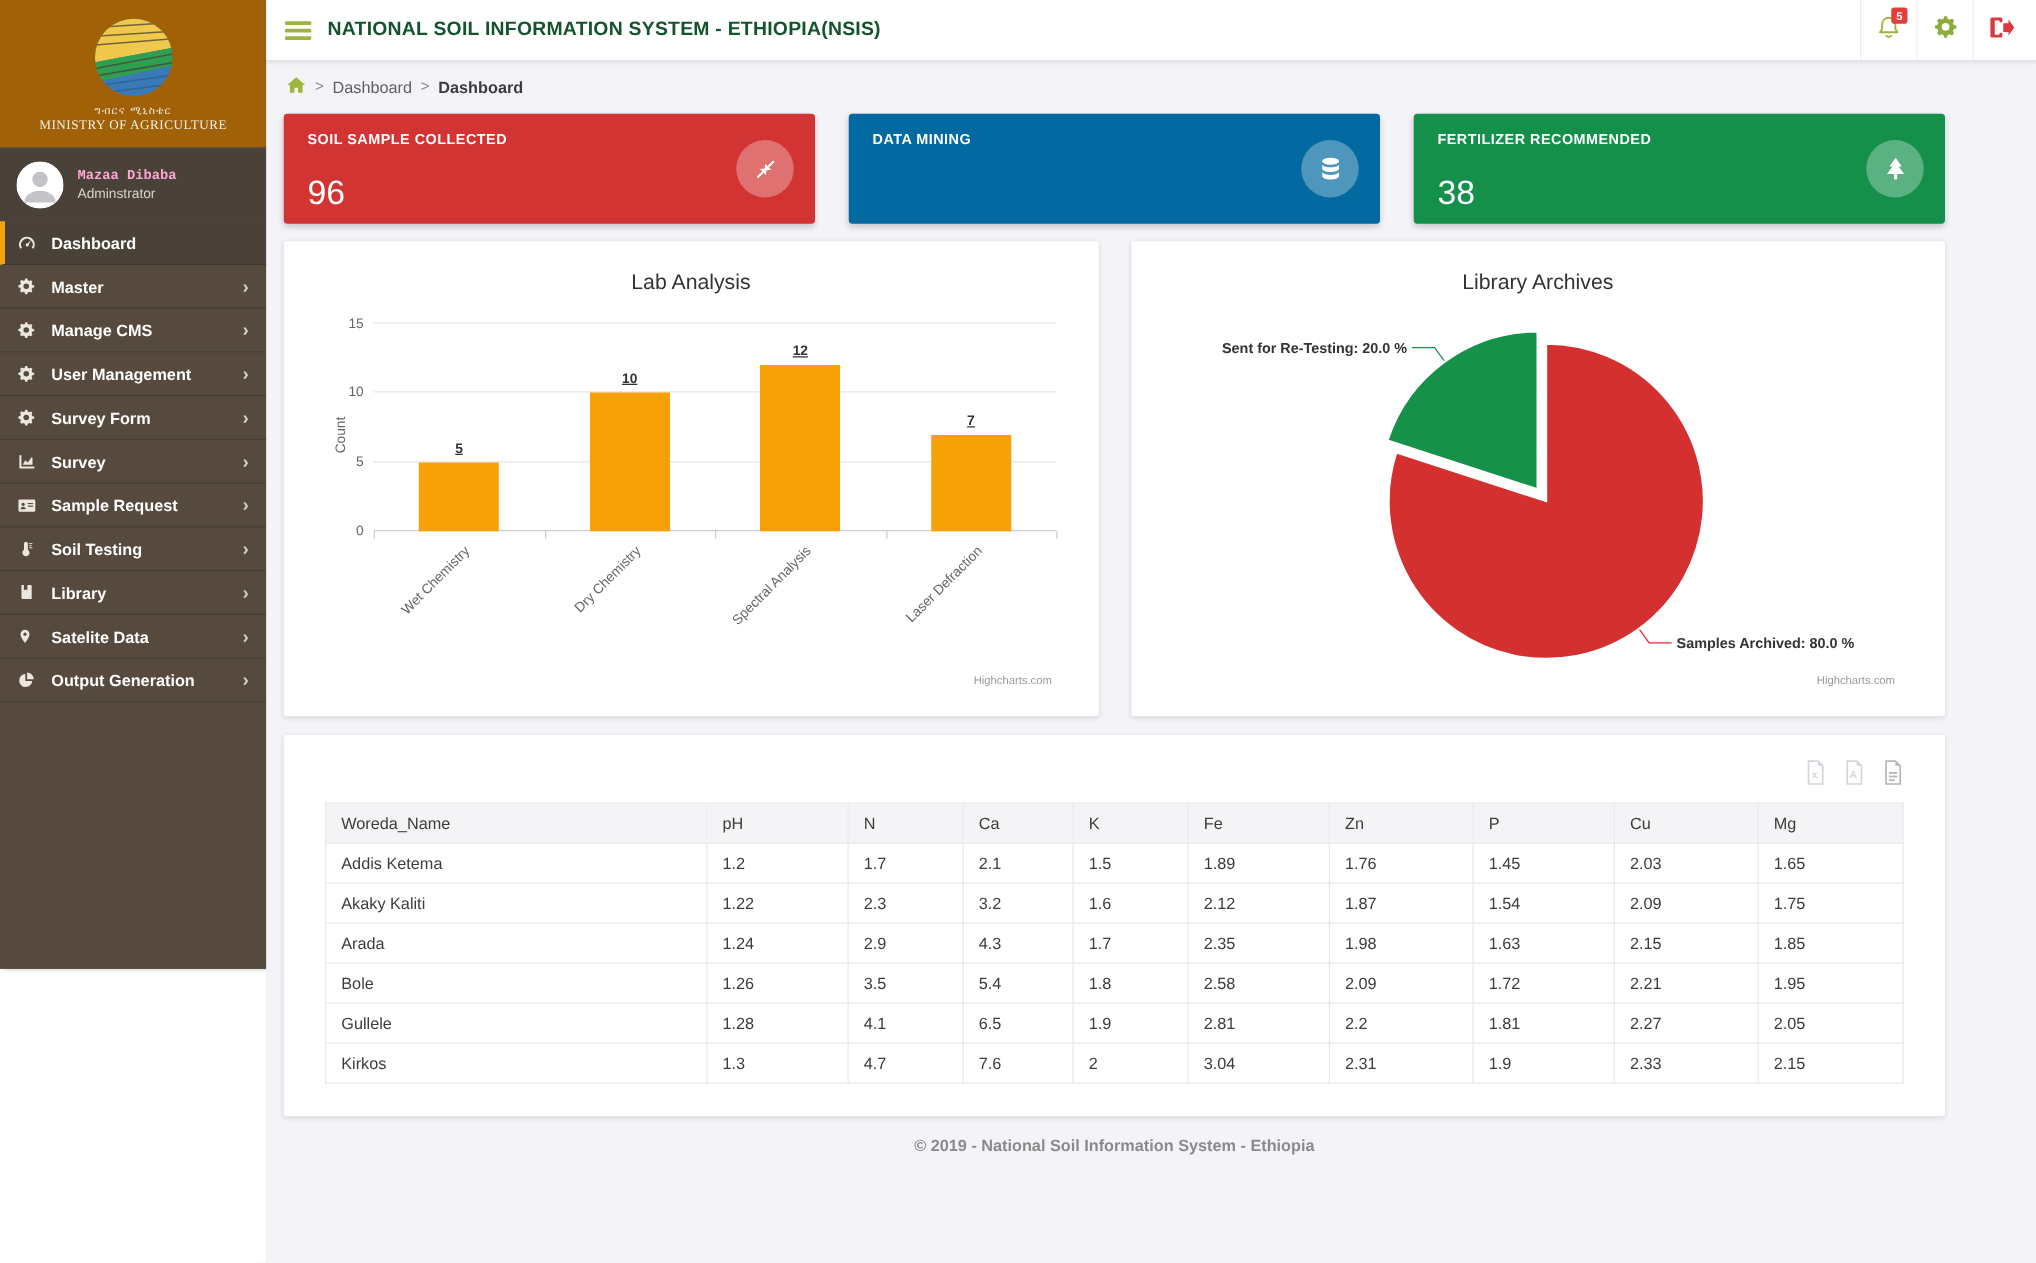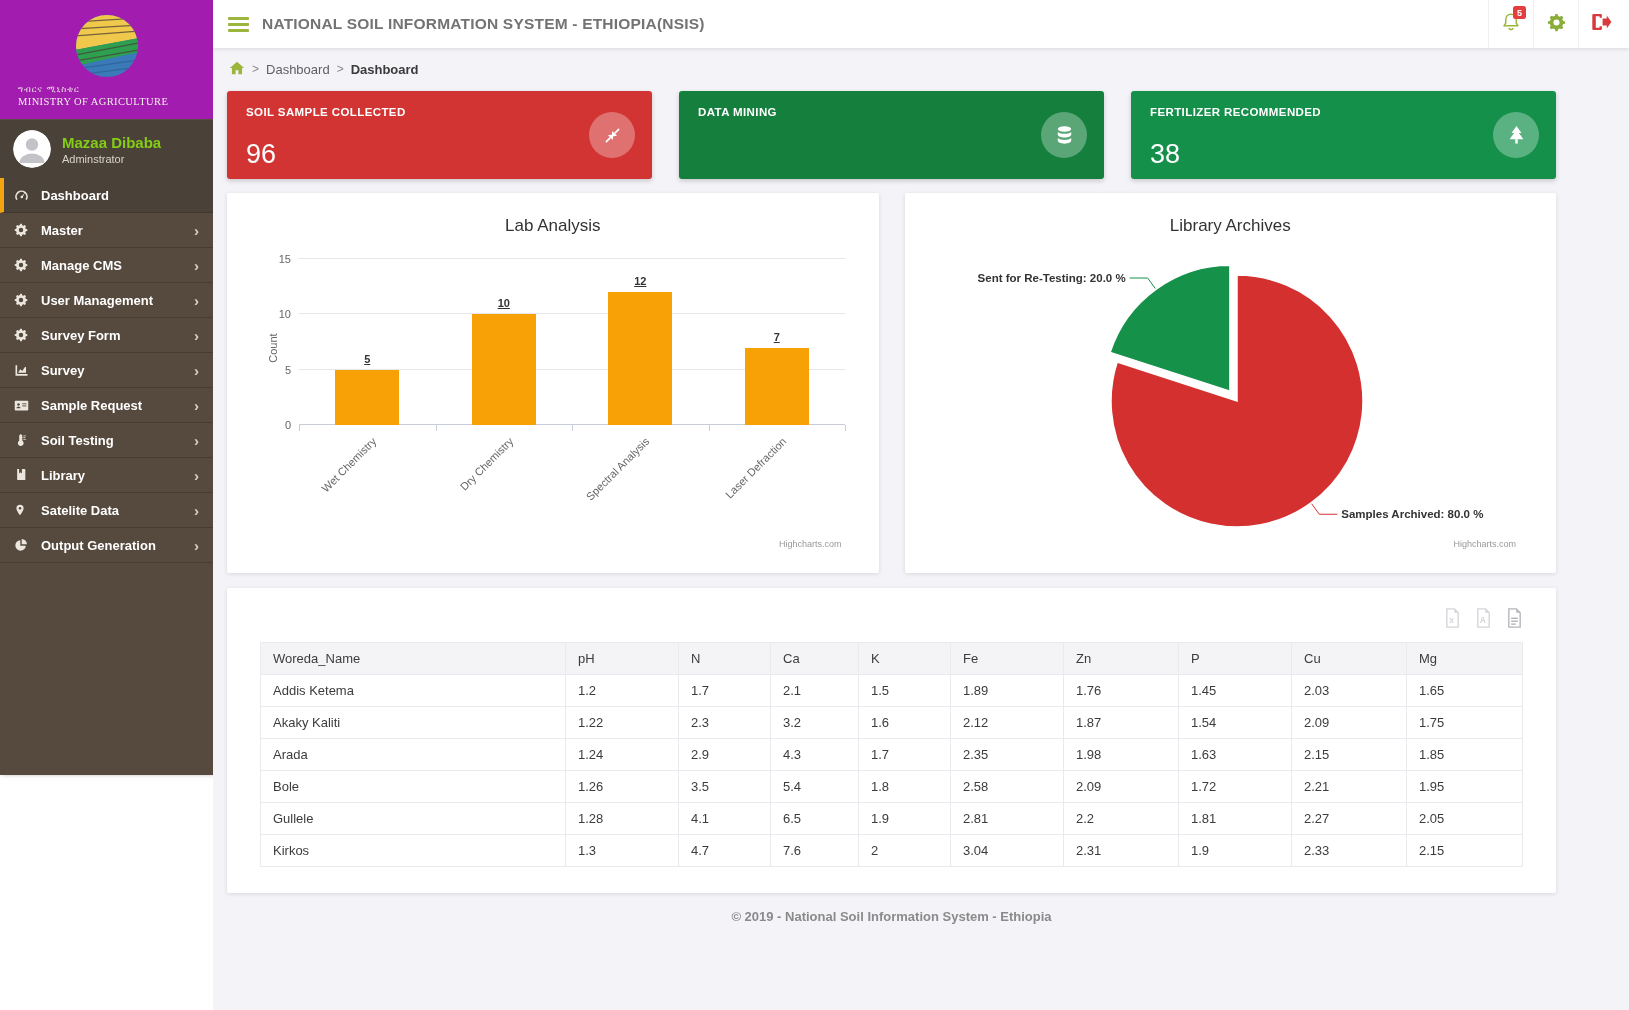--- a/index.html
+++ b/index.html
@@ -7,43 +7,43 @@
   body {
     width:1629px; height:1010px; overflow:hidden;
     font-family:"Liberation Sans", sans-serif;
     background:#f4f3f8;
   }
   .app { display:flex; width:1629px; height:1010px; }
 
   
   .sidebar { width:213px; flex:none; background:#fff; }
   .sidebar-brown { height:775px; background:#56493d; box-shadow:2px 0 4px rgba(0,0,0,.25); display:flex; flex-direction:column; }
-  .sidebar-top { background:#a21caf; text-align:left; padding:12px 18px 12px; }
+  .sidebar-top { background:#a16207; text-align:center; padding:12px 18px 12px; }
   .logo-circle { width:64px; height:64px; margin:2px auto 6px; }
   .logo-amharic { color:#ece8e1; font-size:8.5px; letter-spacing:1px; font-family:"DejaVu Sans",sans-serif; }
   .logo-title { color:#f3f0ea; font-size:10.5px; font-family:"Liberation Serif",serif; letter-spacing:.4px; margin-top:1px; }
   .user-block { background:#4a4138; display:flex; align-items:center; gap:11px; padding:10px 13px; border-top:1px solid #584e42; }
   .avatar { width:38px; height:38px; border-radius:50%; overflow:hidden; flex:none; }
-  .user-name { color:#84cc16; font-weight:bold; font-size:15px; }
+  .user-name { color:#f9a8d4; font-weight:bold; font-size:11px;font-family:Liberation Mono, monospace; }
   .user-role { color:#d9d4cb; font-size:11px; margin-top:2px; }
   .menu { }
   .menu-item { height:35px; display:flex; align-items:center; padding:0 14px; color:#fff;
     font-size:13px; font-weight:bold; background:#56493d; border-bottom:1px solid rgba(0,0,0,.16); cursor:pointer; }
   .menu-item .mi-icon { width:27px; color:#ece7de; display:flex; align-items:center; }
   .menu-item .mi-label { flex:1; }
   .menu-item .mi-arrow { color:#d6d0c6; font-size:15px; line-height:1; }
   .menu-item.active { background:#4a4138; border-left:4px solid #f2a50f; padding-left:10px; }
   .menu-filler { flex:1; background:#56493d; }
 
   
   .main { flex:1; display:flex; flex-direction:column; background:#f4f3f8; }
   .topbar { height:48px; background:#fff; display:flex; align-items:center; box-shadow:0 2px 3px rgba(0,0,0,.08); position:relative; z-index:5; }
   .hamburger { margin-left:15px; width:21px; cursor:pointer; }
   .hamburger div { height:3px; background:#9bb53e; border-radius:1px; margin:3px 0; }
-  .app-title { margin-left:13px; font-weight:bold; font-size:15.5px; color:#737373; letter-spacing:.2px; }
+  .app-title { margin-left:13px; font-weight:bold; font-size:15.5px; color:#14532d; letter-spacing:.2px; }
   .topbar-right { margin-left:auto; display:flex; align-items:stretch; height:100%; margin-right:6px; }
   .tb-btn { width:45px; display:flex; align-items:center; justify-content:center; border-left:1px solid #efefef; position:relative; cursor:pointer; }
   .tb-badge { position:absolute; top:6px; right:7px; background:#e33d3d; color:#fff; font-size:9px; font-weight:bold; padding:1.5px 4px; border-radius:2.5px; }
 
   .breadcrumb { height:42px; display:flex; align-items:center; gap:7px; padding-left:16px; font-size:13px; color:#6d6d6d; }
   .breadcrumb .sep { color:#8a8a8a; font-size:12px; }
   .breadcrumb .crumb { color:#5f5f5f; cursor:pointer; }
   .breadcrumb .crumb.current { color:#3b3b3b; font-weight:bold; cursor:default; }
 
   .content { padding:0 73px 0 14px; }
@@ -305,21 +305,21 @@
                   <rect x="11.1" y="2.2" width="1.8" height="6.6" rx=".7"></rect>
                   <polygon points="8.5,8.8 15.5,8.8 12,13.3"></polygon>
                 </g>
                 <g transform="rotate(225 12 12)">
                   <rect x="11.1" y="2.2" width="1.8" height="6.6" rx=".7"></rect>
                   <polygon points="8.5,8.8 15.5,8.8 12,13.3"></polygon>
                 </g>
               </svg>
             </div>
           </div>
-          <div class="stat-card" style="background: #15803d;">
+          <div class="stat-card" style="background: #0369a1;">
             <div class="sc-label">DATA MINING</div>
             <div class="sc-icon">
               <svg viewBox="0 0 24 24" width="23" height="23" fill="#fff">
                 <ellipse cx="12" cy="5.2" rx="7" ry="2.9"></ellipse>
                 <path d="M5 8.3c1.3 1.2 4 2 7 2s5.7-.8 7-2v3c0 1.6-3.1 2.9-7 2.9s-7-1.3-7-2.9z"></path>
                 <path d="M5 14.6c1.3 1.2 4 2 7 2s5.7-.8 7-2v3c0 1.6-3.1 2.9-7 2.9s-7-1.3-7-2.9z"></path>
               </svg>
             </div>
           </div>
           <div class="stat-card" style="background: rgb(20, 144, 75);">

